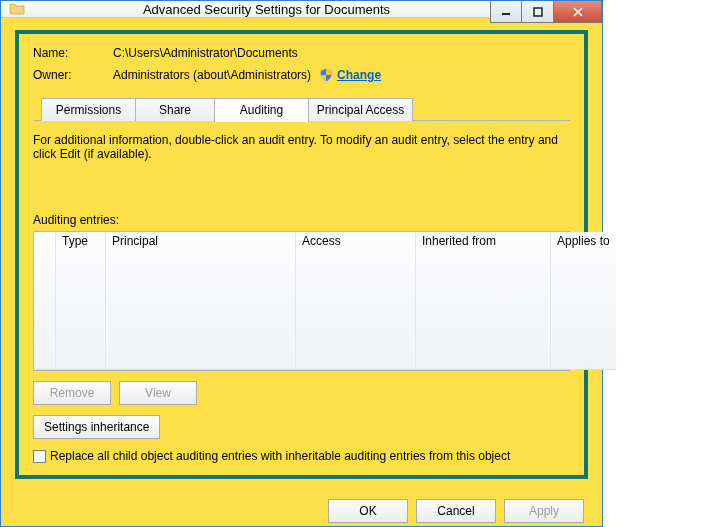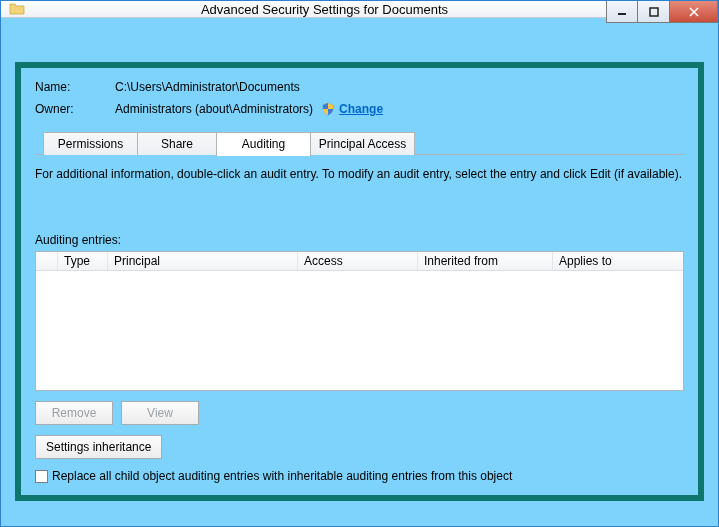--- a/index.html
+++ b/index.html
@@ -8,26 +8,25 @@
     font-family: "Segoe UI", Tahoma, sans-serif;
     font-size: 12px;
     background: #fff;
     color: #000;
     width: 719px;
     height: 527px;
     overflow: hidden;
   }
   .window {
     border: 1px solid #2e7fcd;
-    width: 719px;
+    width: 603px;
     height: 527px;
     display: flex;
     flex-direction: column;
-    background: #7dd3fc;
-    gap: 32px;
+    background: #fde047;
   }
   .titlebar {
     height: 30px;
     background: linear-gradient(#fefefe, #eef2f6);
     border-bottom: 1px solid #c4cdd6;
     display: flex;
     align-items: center;
     position: relative;
   }
   .titlebar-icon {
@@ -66,21 +65,21 @@
   }
   .win-btn:not(:first-child) { border-left: none; }
   .win-btn svg { display: block; }
   .content {
     padding: 12px 14px 10px 14px;
     flex: 1;
     display: flex;
     flex-direction: column;
   }
   .inner-pane {
-    border: 6px solid #0f766e;
+    border: 4px solid #0f766e;
     flex: 1;
     padding: 12px 14px;
     display: flex;
     flex-direction: column;
     justify-content: flex-end;
   }
   .prop-row {
     display: flex;
     align-items: center;
     margin-bottom: 8px;
@@ -126,21 +125,21 @@
     border-top: 1px solid #b1b5b9;
     margin-top: -1px;
     margin-bottom: 12px;
   }
   .instructions { margin-bottom: 12px; }
   .list-label { margin-bottom: 4px; margin-top: 40px; }
   .listview {
     border: 1px solid #b1b5b9;
     flex: 1;
     display: flex;
-    flex-direction: column;
+    flex-direction: row;
     min-height: 140px;
     background: #fff;
   }
   .lv-header {
     display: flex;
     background: linear-gradient(#fdfdfe, #f1f3f6);
     border-bottom: 1px solid #d8dde3;
     font-size: 12px;
   }
   .lv-col {

